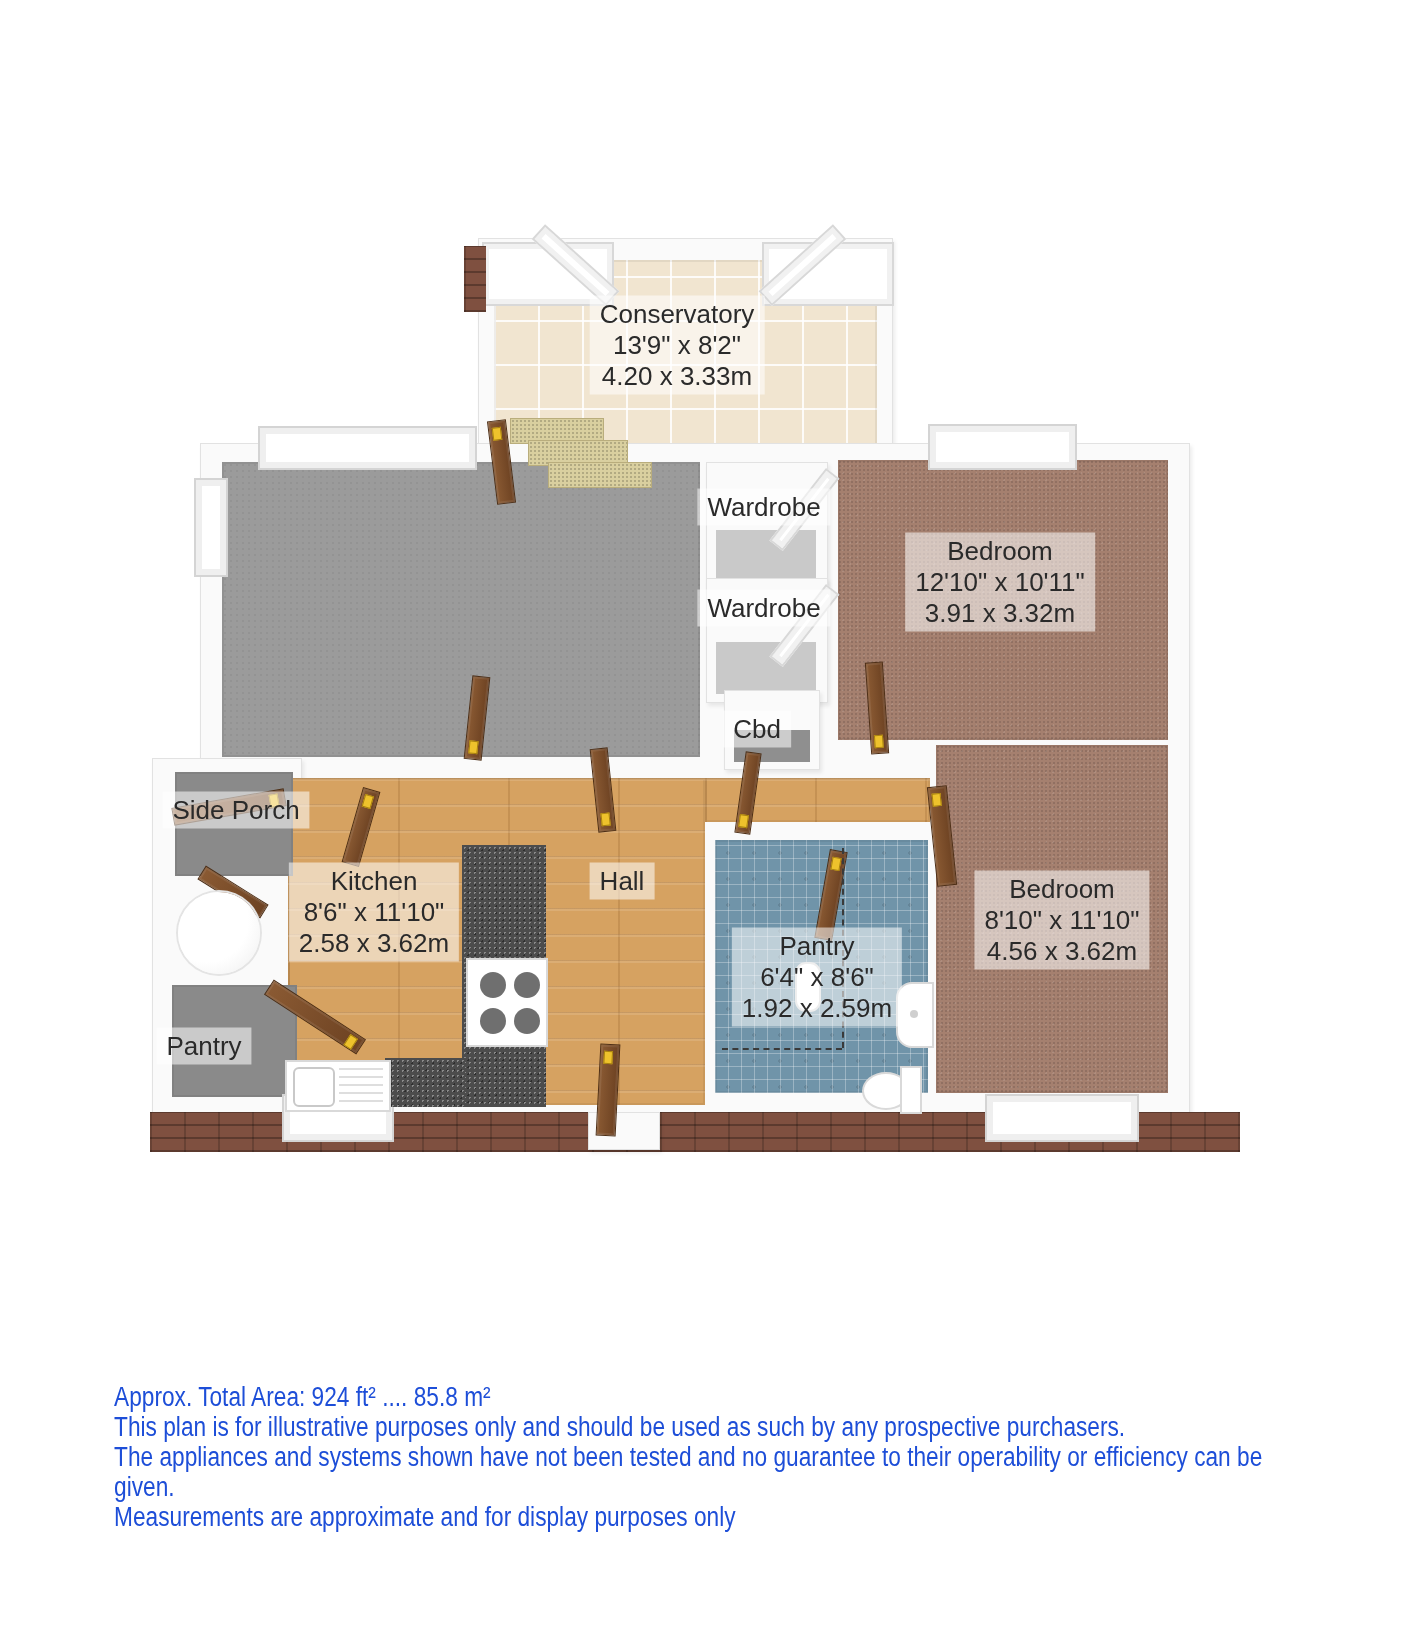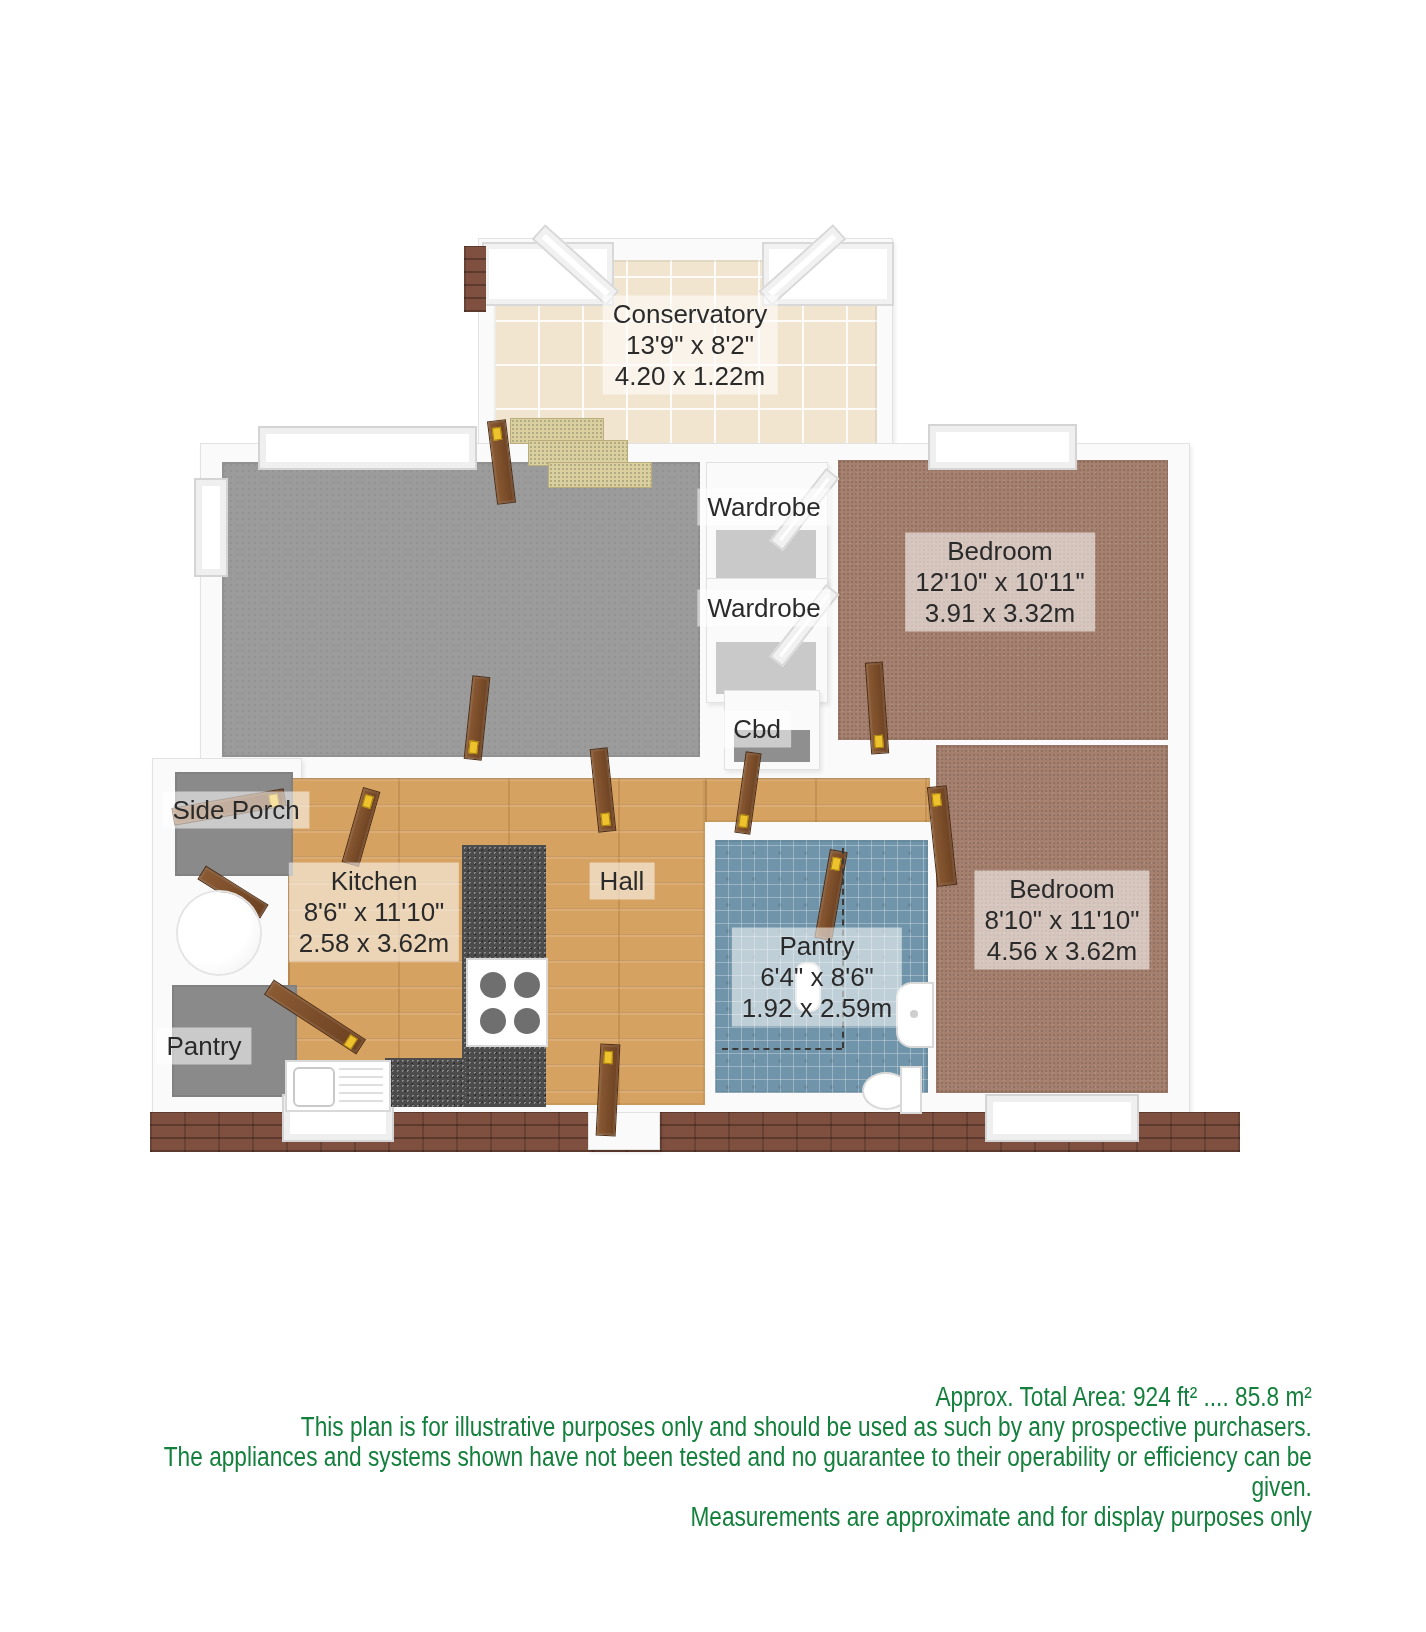--- a/index.html
+++ b/index.html
@@ -47,21 +47,21 @@
   
   .door{background:linear-gradient(90deg,#8a5a33,#6d4222);border:1px solid #4e2f16;
         box-shadow:inset 0 0 0 2px rgba(255,255,255,.08);}
   .handle{position:absolute;width:7px;height:11px;background:#eec22c;border:1px solid #a8820f;}
   .leaf{background:#ffffff;border:2px solid #d8d8d8;box-shadow:inset 0 0 0 5px #f1f1f1;}
   
   .rlabel{position:absolute;transform:translate(-50%,-50%);
           background:rgba(255,255,255,.55);color:#2a2a2a;text-align:center;
           font-size:26px;line-height:31px;padding:3px 10px;white-space:nowrap;}
   
-  .footer{position:absolute;left:0;width:1426px;top:1382px;text-align:right;color:#15803d;}
+  .footer{position:absolute;left:0;width:1426px;top:1382px;text-align:left;color:#1d4ed8;}
   .footer div{font-size:27px;line-height:30px;transform:scaleX(0.84);}
   .dash-v{border-left:2px dashed #3a3a3a;}
   .dash-h{border-top:2px dashed #3a3a3a;}
   .fixture{background:#ffffff;border:2px solid #d9d9d9;}
 </style>
 </head>
 <body>
 
 <div id="stage">
 
@@ -161,24 +161,24 @@
   <div class="abs dash-h" style="left:722px;top:1048px;width:120px;height:0;"></div>
   <div class="abs fixture" style="left:896px;top:982px;width:34px;height:62px;border-radius:16px 0 0 16px;">
     <div class="abs" style="left:12px;top:26px;width:8px;height:8px;border-radius:50%;background:#cfcfcf;"></div>
   </div>
   <div class="abs fixture" style="left:862px;top:1072px;width:44px;height:34px;border-radius:50%;"></div>
   <div class="abs fixture" style="left:900px;top:1066px;width:18px;height:44px;"></div>
   <div class="abs fixture" style="left:795px;top:962px;width:22px;height:46px;border-radius:11px;"></div>
 
   <div class="abs" style="left:178px;top:892px;width:82px;height:82px;border-radius:50%;background:radial-gradient(circle at 35% 35%, #ffffff 55%, #ededed);box-shadow:0 0 0 2px #e4e4e4;"></div>
 
-  <div class="rlabel" style="left:677px;top:345px;margin-left:13px;">
+  <div class="rlabel" style="left:677px;top:345px;">
     <div>Conservatory</div>
     <div>13'9" x 8'2"</div>
-    <div>4.20 x 1.22m</div>
+    <div>4.20 x 3.33m</div>
   </div>
   <div class="rlabel" style="left:1000px;top:582px;">
     <div>Bedroom</div>
     <div>12'10" x 10'11"</div>
     <div>3.91 x 3.32m</div>
   </div>
   <div class="rlabel" style="left:764px;top:507px;">
     <div>Wardrobe</div>
   </div>
   <div class="rlabel" style="left:764px;top:608px;">

